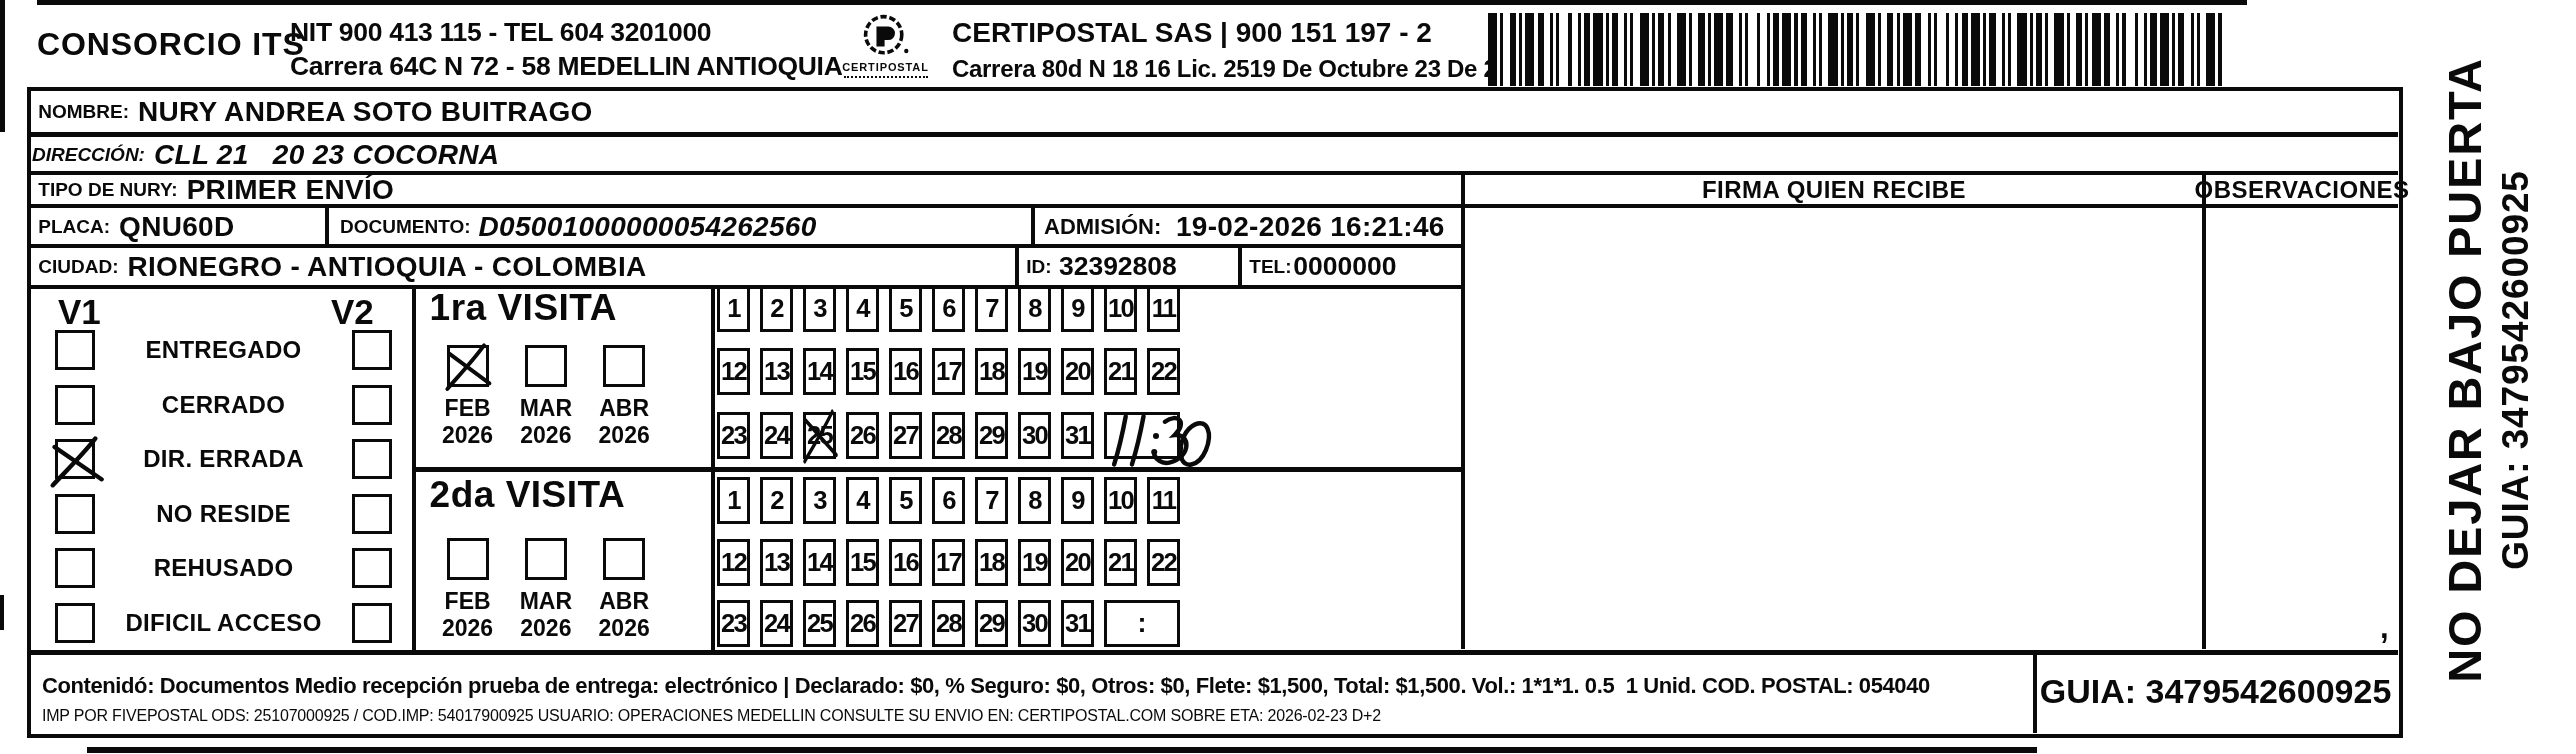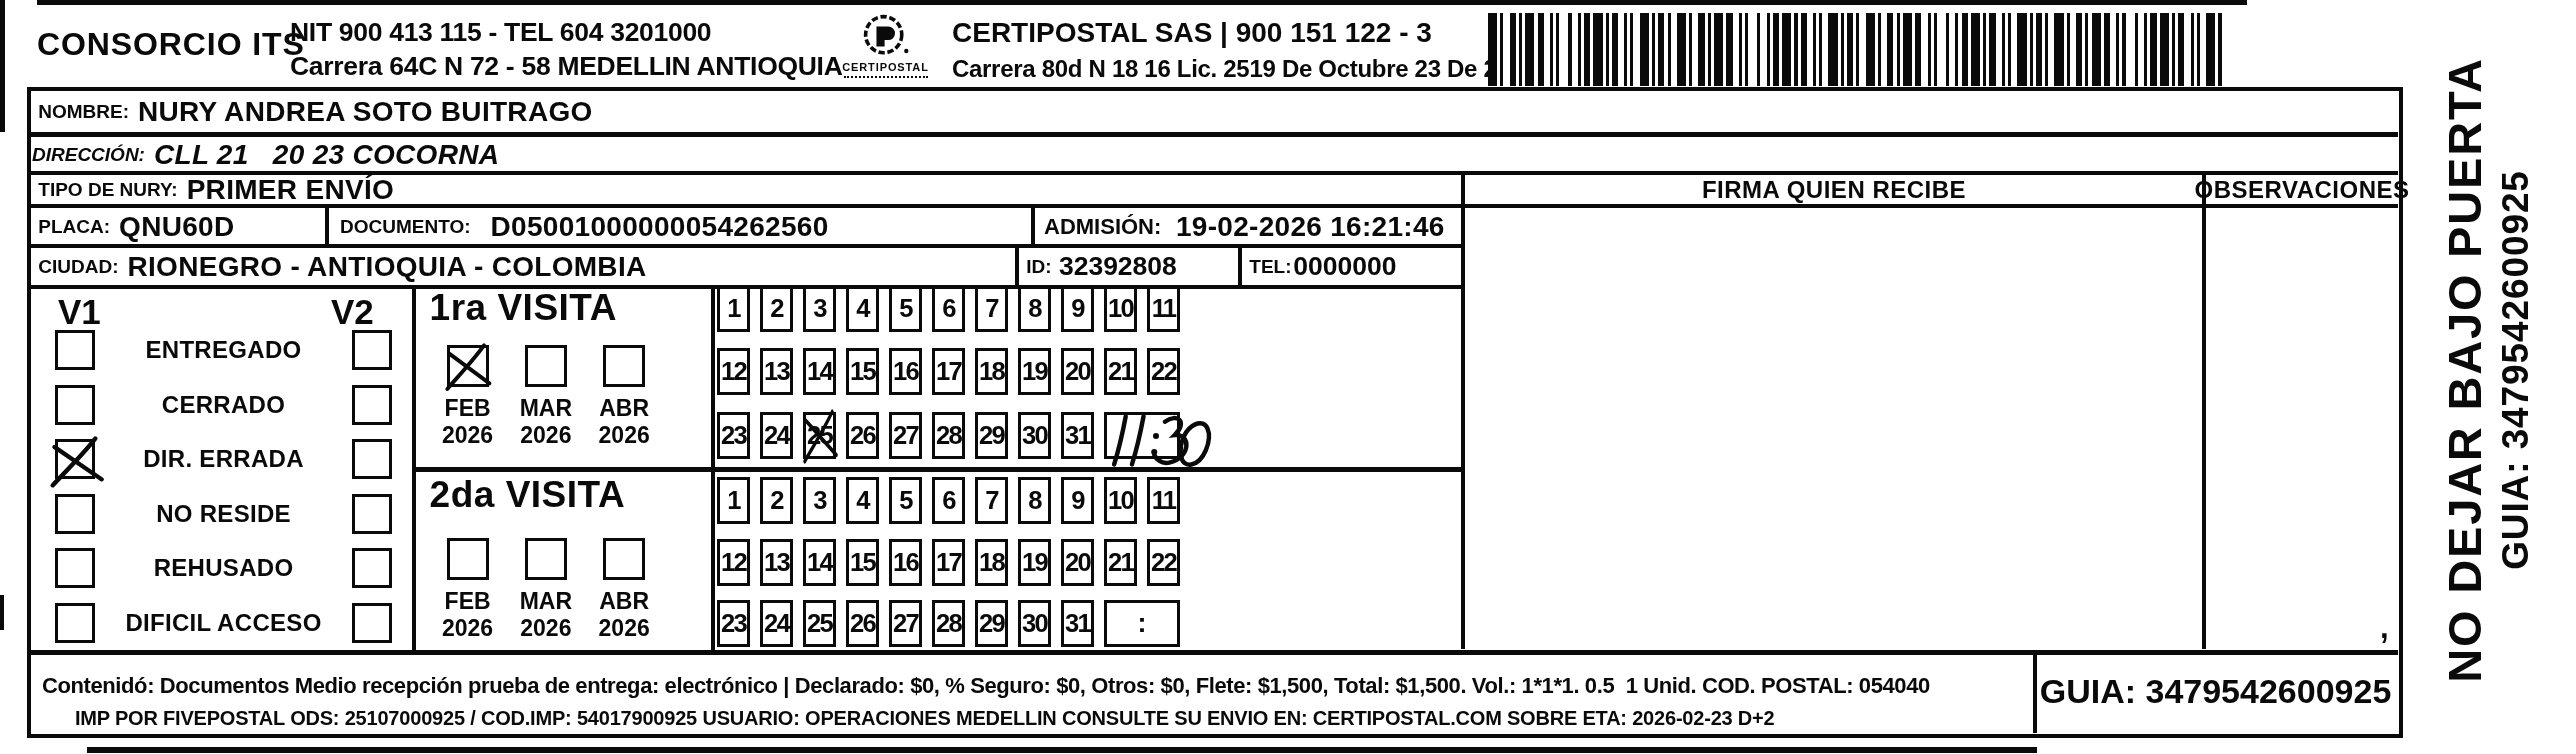--- a/index.html
+++ b/index.html
@@ -49,21 +49,21 @@
   
   .xmark{position:absolute;left:-12%;top:-14%;width:130%;height:132%;overflow:visible;}
   .xmark path{stroke:#0a0a0a;stroke-width:5px;fill:none;stroke-linecap:round;}
   .xmark.big{left:-24%;top:-18%;width:160%;height:150%;}
   .handtime{position:absolute;left:-5.5px;top:-3.7px;width:108px;height:57px;overflow:visible;}
   .handtime path{stroke:#0a0a0a;stroke-width:5px;fill:none;stroke-linecap:round;}
   .handtime circle{fill:#0a0a0a;}
   
   .footer-left{left:0;top:559px;width:2002px;height:83px;padding:11px 11px 0;box-sizing:border-box;}
   .f1{font-size:22px;font-weight:700;letter-spacing:-0.4px;white-space:pre;margin-top:12px;}
-  .f2{font-size:20px;font-weight:700;letter-spacing:-0.2px;margin-top:8.2px;white-space:pre;margin-left:33px;}
+  .f2{font-size:16px;font-weight:400;letter-spacing:-0.2px;margin-top:8.2px;white-space:pre;}
   .footer-guia{left:2002px;top:559px;width:365px;height:83px;display:flex;align-items:center;
                justify-content:center;font-size:34px;font-weight:600;}
   
   .sidebar{left:2398px;top:75px;width:178px;height:589px;}
   .sidebar-inner{position:absolute;left:50%;top:50%;width:589px;height:178px;
                  transform:translate(-50%,-50%) rotate(-90deg);display:flex;flex-direction:column;
                  align-items:center;justify-content:center;}
   .side-warning{font-size:47px;font-weight:700;letter-spacing:1.8px;white-space:nowrap;}
   .side-guia{font-size:37px;font-weight:600;letter-spacing:0.9px;white-space:nowrap;margin-top:3.7px;}
   .comma-art{left:2380px;top:610px;font-size:31px;font-weight:700;}
@@ -87,21 +87,21 @@
   <div class="abs logo">
     <svg width="53" height="47" viewBox="0 0 58 52">
       <circle cx="27" cy="24" r="20" fill="none" stroke="#0a0a0a" stroke-width="4" stroke-dasharray="7 3"></circle>
       <path d="M19 15 h13 a7.5 7.5 0 0 1 0 15 h-4 v7 h-9 z" fill="#0a0a0a"></path>
       <circle cx="52" cy="42" r="2.4" fill="#0a0a0a"></circle>
     </svg>
     <div class="logo-name">CERTIPOSTAL</div>
     <div class="logo-tagline-line"></div>
   </div>
   <div class="abs certiblock">
-    <div class="certi1">CERTIPOSTAL SAS | 900 151 122 - 3</div>
+    <div class="certi1">CERTIPOSTAL SAS | 900 151 197 - 2</div>
     <div class="certi2">Carrera 80d N 18 16  Lic. 2519 De Octubre 23 De 2015</div>
   </div>
   <div class="abs barcode" id="barcode">
       <span class="bar" style="width:9.3px"></span>
       <span class="sp" style="width:3.1px"></span>
       <span class="bar" style="width:3.1px"></span>
       <span class="sp" style="width:6.2px"></span>
       <span class="bar" style="width:6.2px"></span>
       <span class="sp" style="width:3.1px"></span>
       <span class="bar" style="width:3.1px"></span>
@@ -277,21 +277,21 @@
     <div class="cell hdr-cell" style="left:1434px;top:84px;width:738px;height:29px;">FIRMA QUIEN RECIBE</div>
     <div class="cell hdr-cell" style="left:2175px;top:84px;width:192px;height:29px;">OBSERVACIONES</div>
     <div class="ln" style="left:0;top:113px;width:2367px;height:3.7px;"></div>
 
     <div class="cell" style="left:0;top:117px;width:294px;height:37px;padding-left:7.3px;">
       <span class="lab">PLACA:</span>
       <span class="val">QNU60D</span>
     </div>
     <div class="cell" style="left:298px;top:117px;width:702px;height:37px;padding-left:11px;">
       <span class="lab">DOCUMENTO:</span>
-      <span class="val" style="margin-left:20px;">D05001000000054262560</span>
+      <span class="val" style="margin-left:8px;font-style:italic;">D05001000000054262560</span>
     </div>
     <div class="cell" style="left:1004px;top:117px;width:426px;height:37px;padding-left:9px;">
       <span class="lab-md">ADMISIÓN:</span>
       <span class="val" style="margin-left:14.6px;">19-02-2026 16:21:46</span>
     </div>
     <div class="ln" style="left:294px;top:117px;width:3.7px;height:37px;"></div>
     <div class="ln" style="left:1000px;top:117px;width:3.7px;height:37px;"></div>
     <div class="ln" style="left:0;top:153px;width:1430px;height:3.7px;"></div>
 
     <div class="cell" style="left:0;top:157px;width:984px;height:37px;padding-left:7.3px;">

